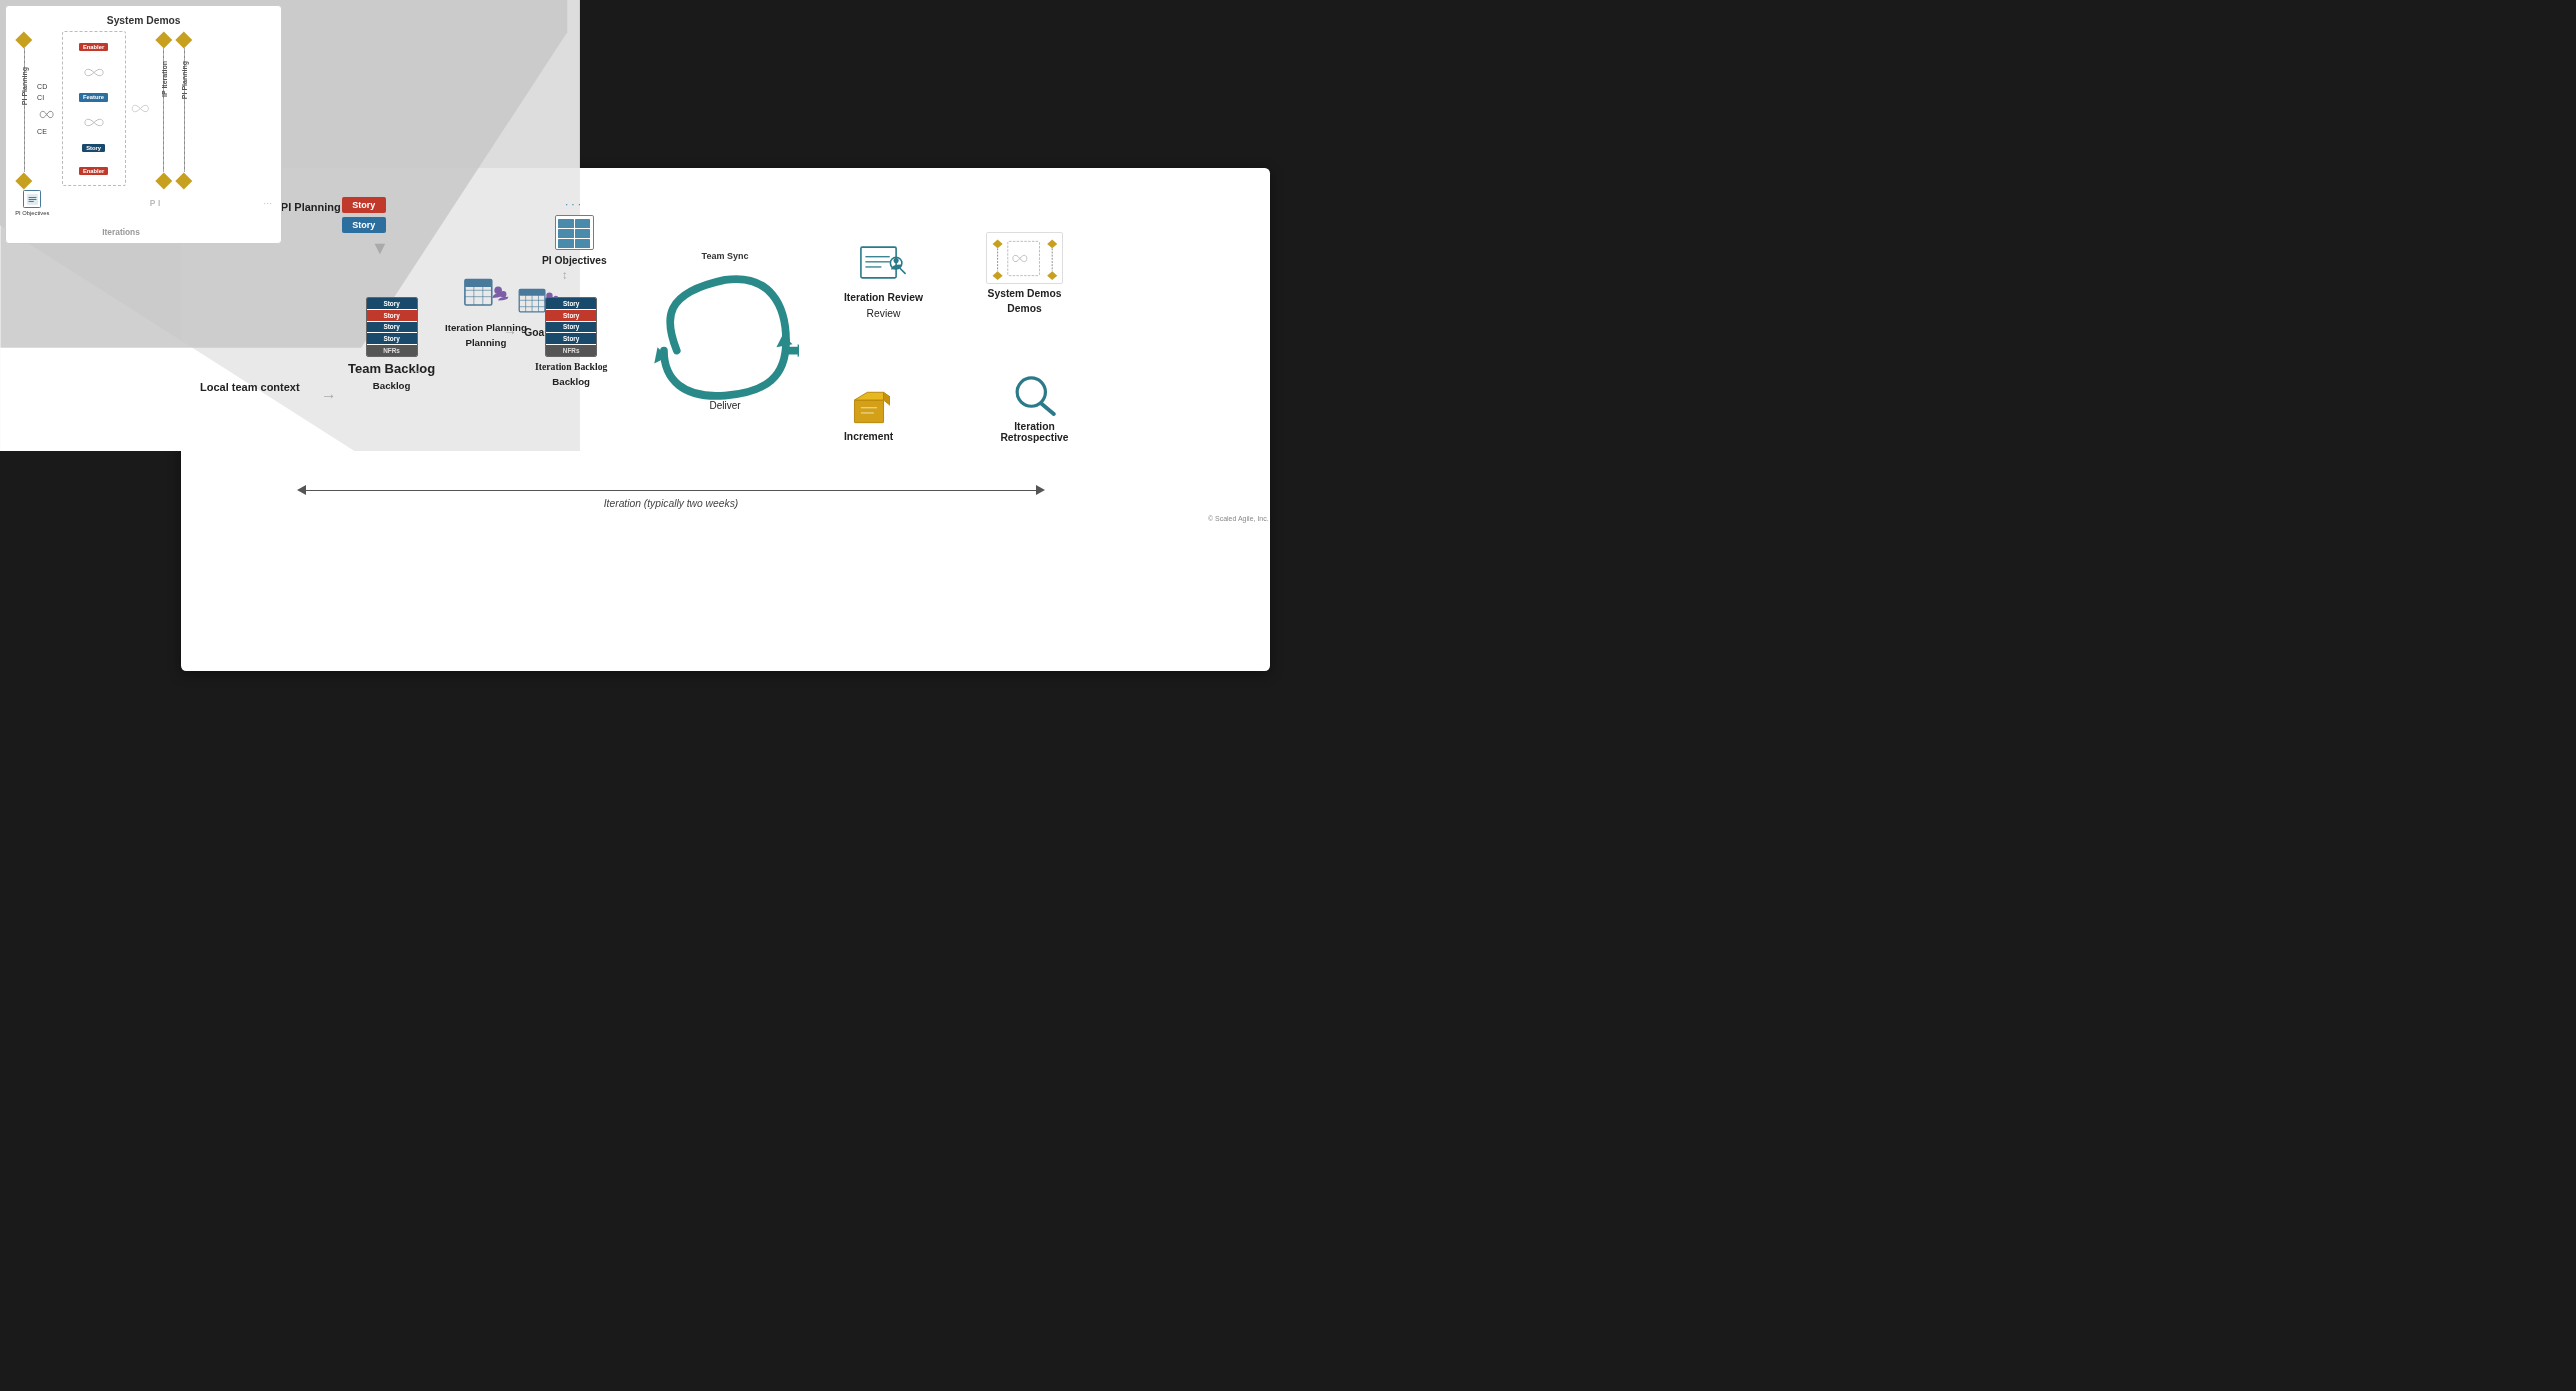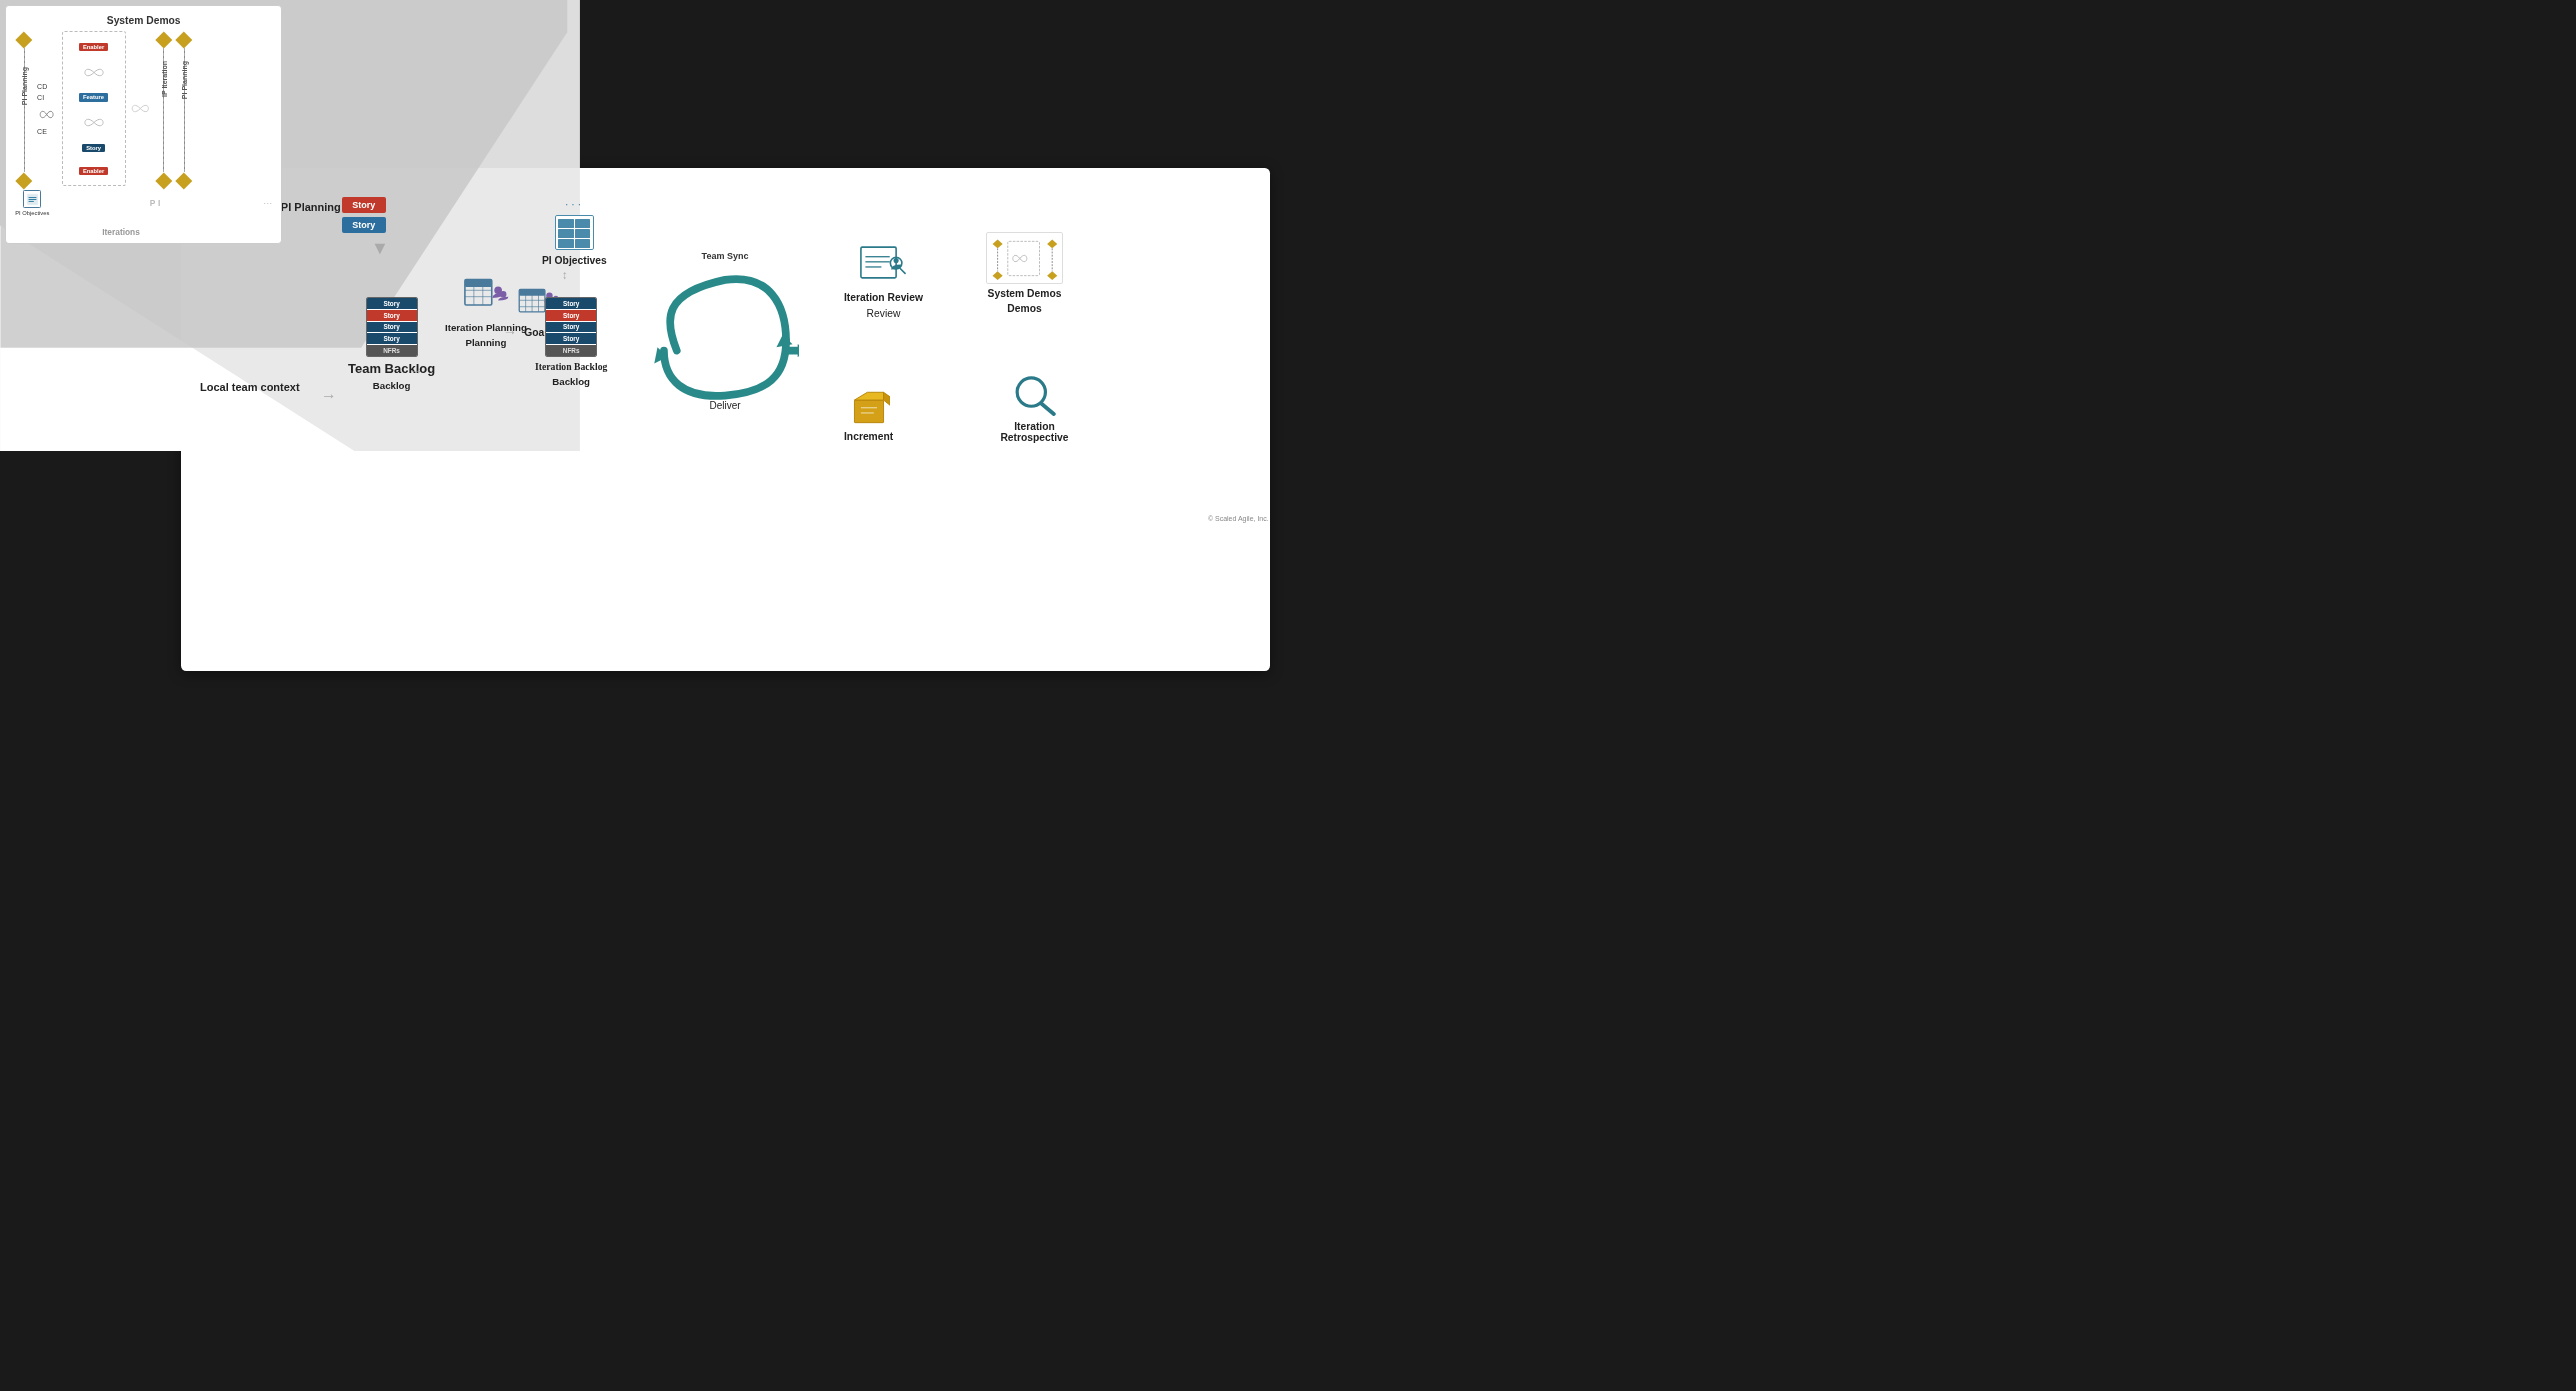--- a/index.html
+++ b/index.html
@@ -343,19 +343,29 @@
     <div style="width:45px; height:42px; display:flex; align-items:center; justify-content:center;">
       <svg width="45" height="42" viewBox="0 0 70 65">
 
         <circle cx="30" cy="28" r="22" fill="none" stroke="#2a7a8a" stroke-width="5"></circle>
         <line x1="46" y1="46" x2="65" y2="62" stroke="#2a7a8a" stroke-width="6" stroke-linecap="round"></line>
       </svg>
     </div>
     <div style="font-size:10.3px; font-weight:bold; color:#222; text-align:center; max-width:97px;"><span>Iteration Retrospective</span></div>
   </div>
 
+  <div style="position:absolute; left:297px; bottom:187px; width:748px; z-index:10; display:flex; flex-direction:column; align-items:center; gap:2.6px;">
+    <div style="display:flex; align-items:center; width:100%; gap:0;">
+      <div style="width:0; height:0; border-top:5.2px solid transparent; border-bottom:5.2px solid transparent; border-right:9px solid #555;"></div>
+      <div style="flex:1; height:1.3px; background:#555;"></div>
+      <div style="width:0; height:0; border-top:5.2px solid transparent; border-bottom:5.2px solid transparent; border-left:9px solid #555;"></div>
+    </div>
+    <div style="font-size:10.3px; color:#444; font-style:italic; font-weight:500;">
+      <span>Iteration (typically two weeks)</span>
+    </div>
+  </div>
 
   <div style="position:absolute; right:19.3px; bottom:174px; z-index:10; font-size:7px; color:#888;">
     <span>© Scaled Agile, Inc.</span>
   </div>
 
 </div>
 
 
 </body></html>

